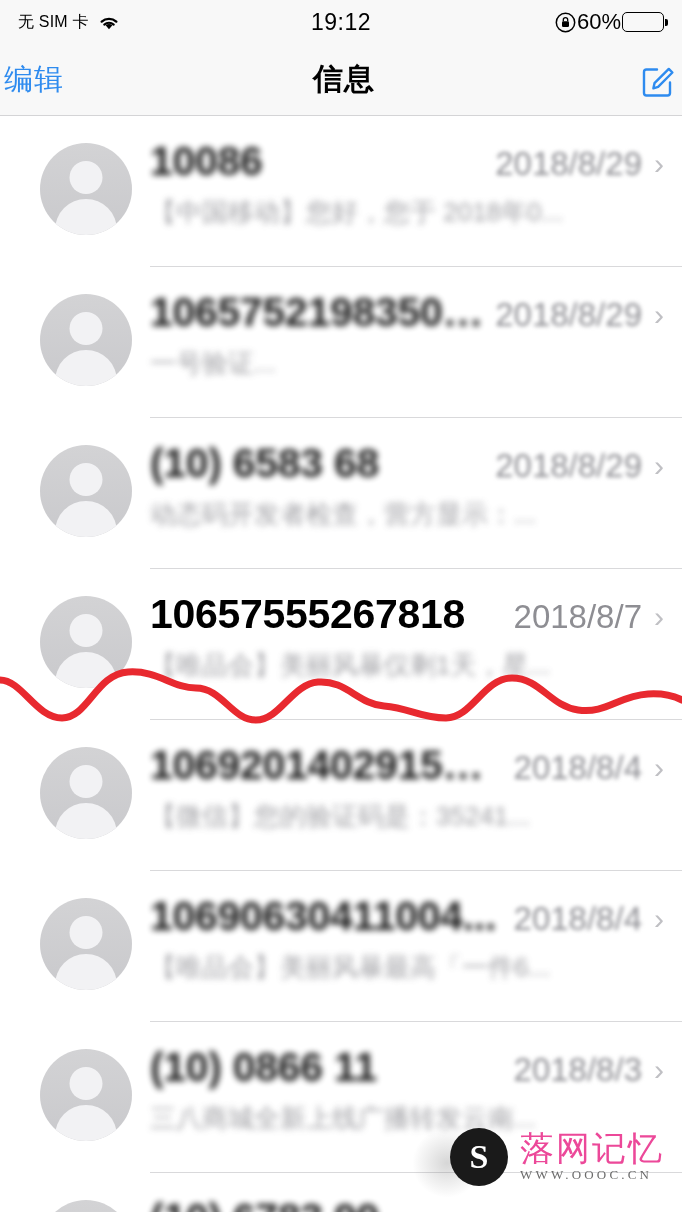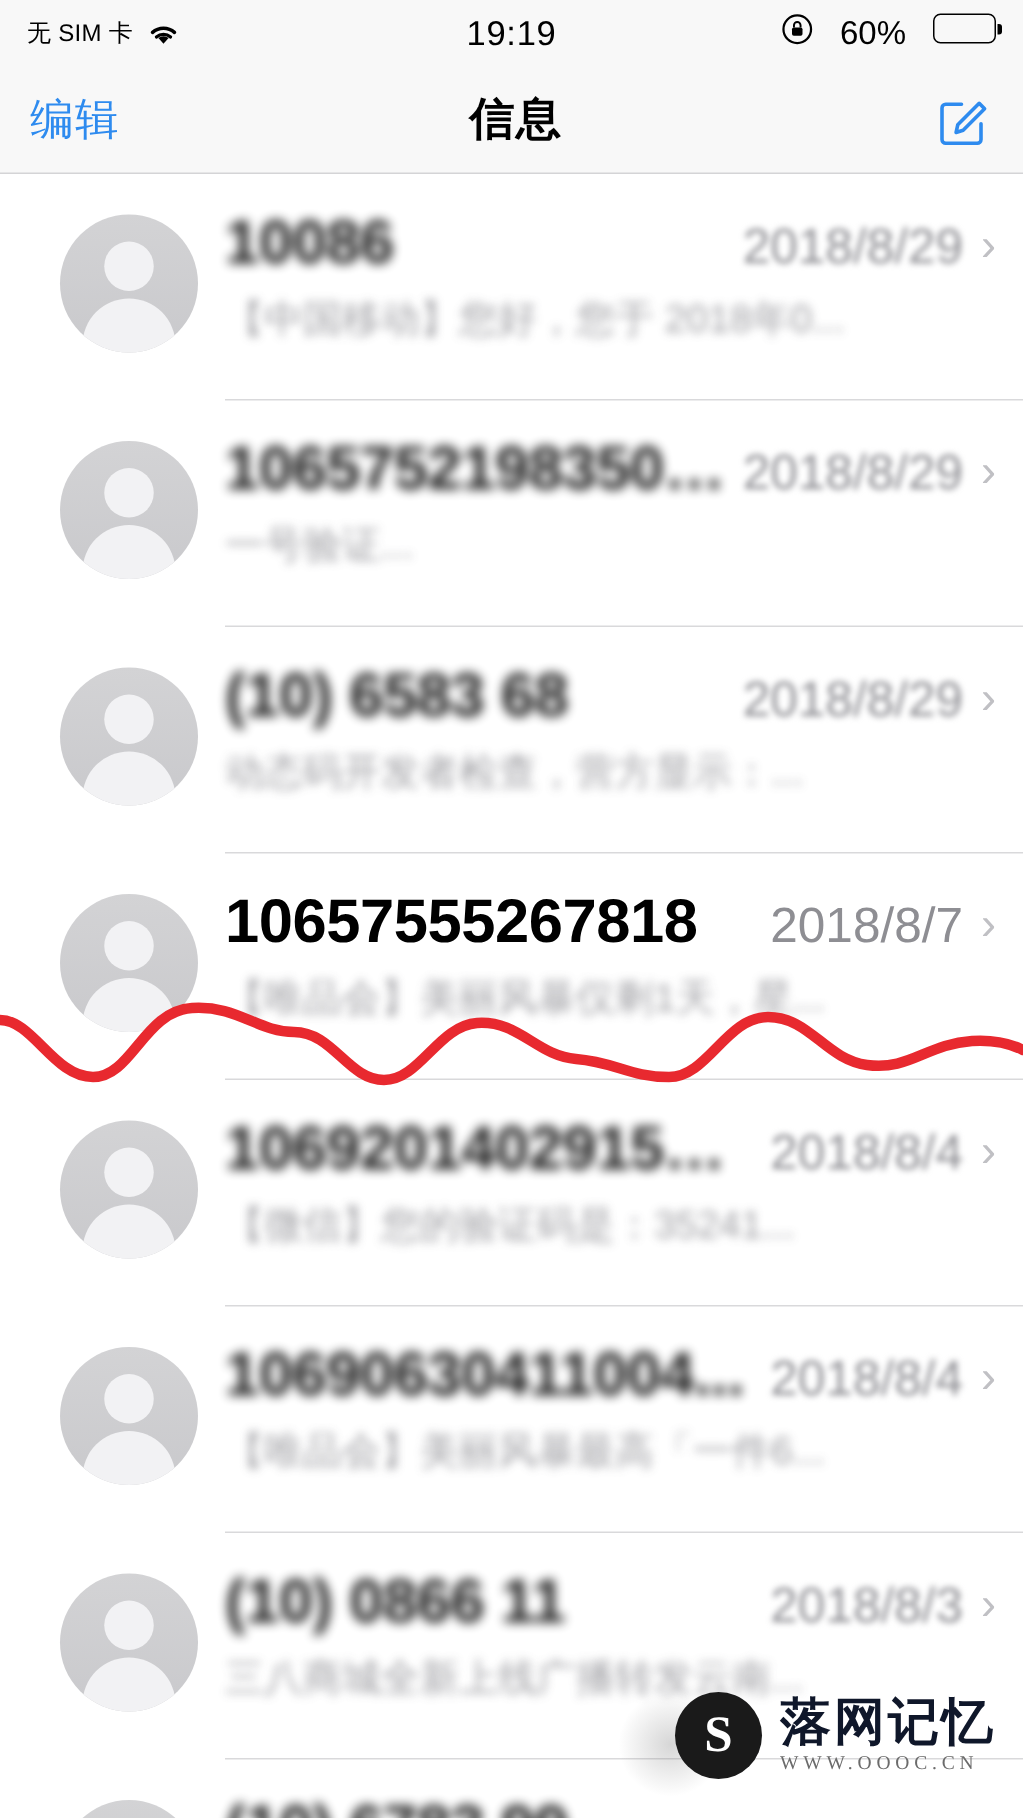--- a/index.html
+++ b/index.html
@@ -50,22 +50,22 @@
     left: 0; right: 0;
     text-align: center;
     font-size: 23px;
     color: #000;
     font-weight: 400;
     letter-spacing: 0.5px;
   }
   .status-right {
     margin-left: auto;
     display: flex;
-    align-items: flex-start;
-    gap: 18px;
+    align-items: center;
+    gap: 1px;
     font-size: 23px;
     color: #000;
   }
   .lock-rotate-icon {
     width: 21px; height: 21px;
     display: inline-block;
   }
   .battery-pct { font-size: 22px; }
   .battery {
     width: 42px;
@@ -92,21 +92,21 @@
     border-radius: 2px;
   }
 
   
   .nav-bar {
     height: 72px;
     background: #f8f8f8;
     border-bottom: 1px solid #d4d4d6;
     display: flex;
     align-items: center;
-    padding: 0 20px;
+    padding: 0 4px;
     box-sizing: border-box;
     position: relative;
   }
   .nav-edit {
     color: #2e8bef;
     font-size: 29px;
     letter-spacing: 1px;
     z-index: 2;
   }
   .nav-title {
@@ -255,22 +255,22 @@
     color: #fff;
     display: flex;
     align-items: center;
     justify-content: center;
     font-size: 34px;
     font-weight: bold;
     font-family: "Liberation Serif", serif;
   }
   .wm-text-main {
     font-size: 34px;
-    color: #0f172a;
-    font-weight: bold;
+    color: #ec4899;
+    font-weight: normal;
     letter-spacing: 2px;
     line-height: 1.05;
   }
   .wm-text-sub {
     font-size: 13px;
     color: #6b6b6b;
     letter-spacing: 3.2px;
     font-family: Liberation Serif, serif;
   }
   .wm-smudge {
@@ -290,21 +290,21 @@
   <div class="status-left">
     <span class="carrier">无 SIM 卡</span>
     <span class="wifi-icon">
       <svg width="24" height="18" viewBox="0 0 24 18">
         <path d="M12 16.2 L8.6 12.3 A5.4 5.4 0 0 1 15.4 12.3 Z" fill="#000"></path>
         <path d="M4.7 8.6 A11 11 0 0 1 19.3 8.6" stroke="#000" stroke-width="2.4" fill="none" stroke-linecap="round"></path>
         <path d="M7.3 11.6 A7.2 7.2 0 0 1 16.7 11.6" stroke="#000" stroke-width="2.2" fill="none" stroke-linecap="round"></path>
       </svg>
     </span>
   </div>
-  <div class="status-time">19:19</div>
+  <div class="status-time">19:12</div>
   <div class="status-right">
     <span class="lock-rotate-icon">
       <svg width="21" height="21" viewBox="0 0 21 21">
         <circle cx="10.5" cy="10.5" r="9.2" fill="none" stroke="#000" stroke-width="1.5"></circle>
         <rect x="7" y="9.3" width="7" height="5.6" rx="1.2" fill="#000"></rect>
         <path d="M8.3 9.3 V7.8 a2.2 2.2 0 0 1 4.4 0 V9.3" fill="none" stroke="#000" stroke-width="1.3"></path>
       </svg>
     </span>
     <span class="battery-pct">60%</span>
     <span class="battery">

